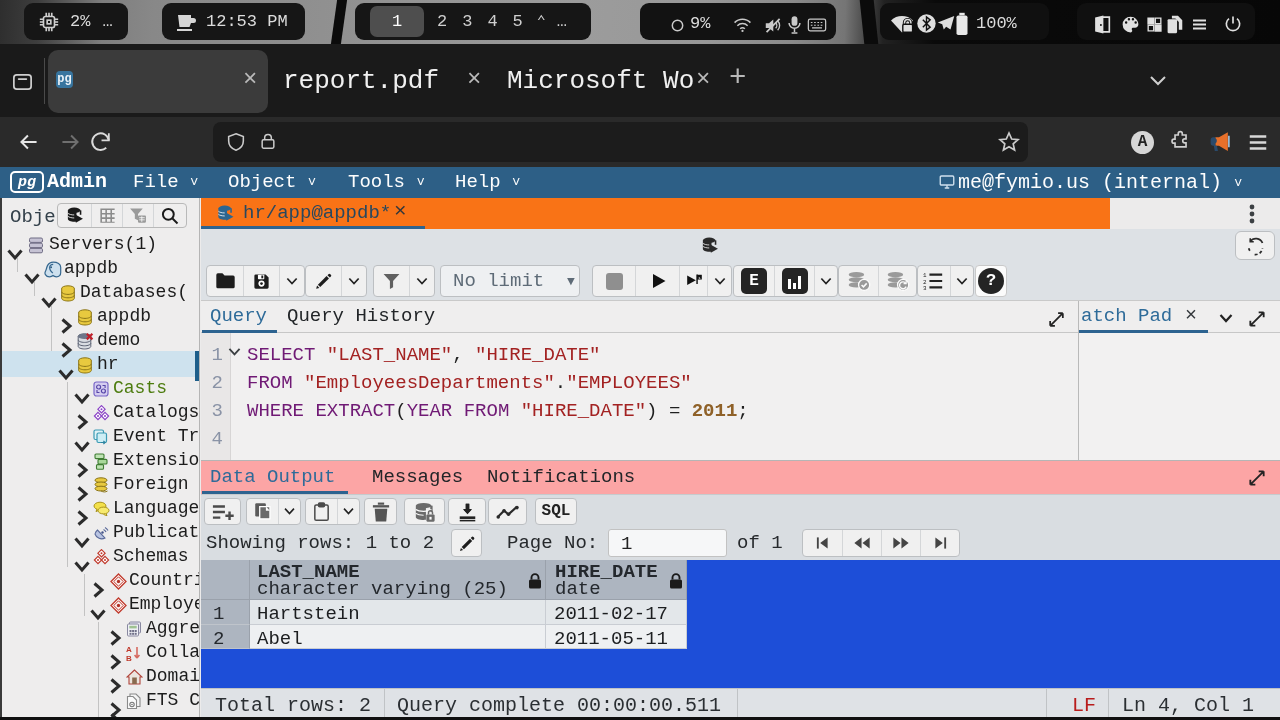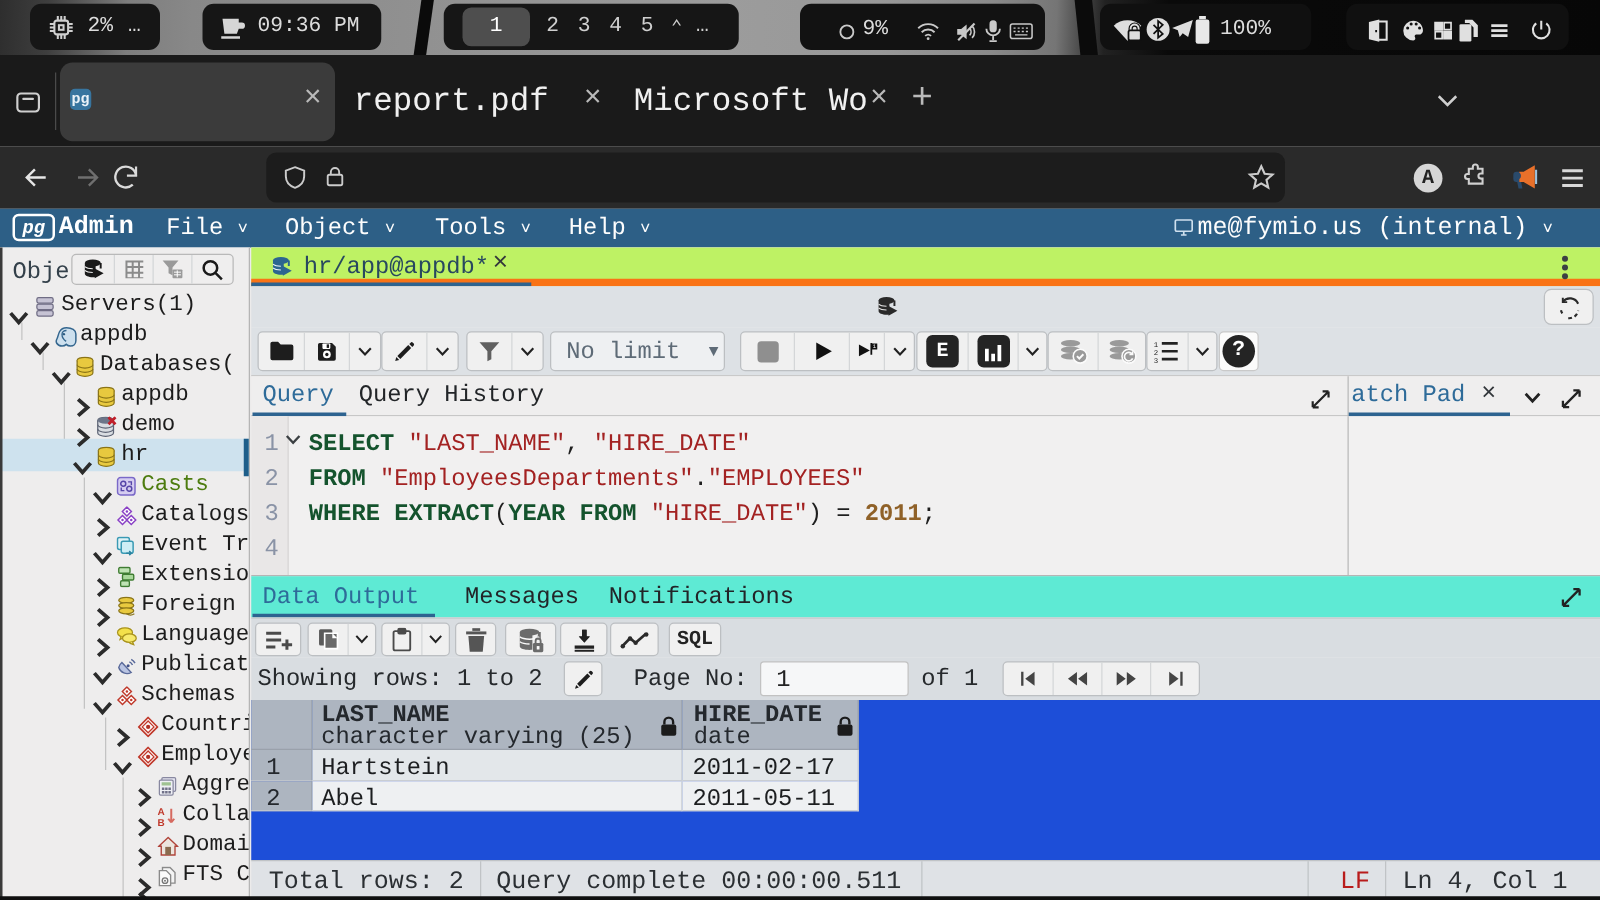--- a/index.html
+++ b/index.html
@@ -25,46 +25,46 @@
 #addrbar { left:0; top:117px; width:1280px; height:50px; background:#2a2a2a; }
 #urlbox { left:213px; top:5px; width:815px; height:40px; background:#1c1c1c; border-radius:8px; }
 
 
 #pghead { left:0; top:167px; width:1280px; height:31px; background:#2d5f86; color:#fff; }
 #pghead .menu { font-size:19px; color:#fdfdfd; }
 #sidebar { left:0; top:198px; width:200px; height:522px; background:#eeeded; border-right:1px solid #b5b5b5; overflow:hidden; }
 #mainp { left:201px; top:198px; width:1079px; height:522px; background:#ecebeb; }
 
 
-#qtabrow { left:0; top:0; width:1079px; height:31px; background:#bef264; border-bottom:6px solid #f97316; }
+#qtabrow { left:0; top:0; width:909px; height:31px; background:#f97316; border-bottom:6px solid #f97316; }
 #connrow { left:0; top:31px; width:1079px; height:33px; background:#dde1e5; }
 #toolrow { left:0; top:64px; width:1079px; height:39px; background:#dde1e5; border-bottom:1px solid #c9c9c9; }
 #edtabs  { left:0; top:103px; width:1079px; height:32px; background:#efeeee; border-bottom:1px solid #c7c7c7; }
 #editor  { left:0; top:135px; width:877px; height:127px; background:#f1f0f0; }
 #gutter  { left:0; top:135px; width:30px; height:127px; background:#e9e7e7; border-right:1px solid #d7d5d5; }
 #scratch { left:877px; top:135px; width:202px; height:127px; background:#f2f1f1; border-left:1px solid #b9b9b9; }
 #dsplit  { left:0; top:262px; width:1079px; height:1px; background:#b5b5b5; }
-#dtabs   { left:0; top:263px; width:1079px; height:33px; background:#5eead4; }
+#dtabs   { left:0; top:263px; width:1079px; height:33px; background:#fca5a5; }
 #dtool   { left:0; top:296px; width:1079px; height:32px; background:#d9dde1; border-top:1px solid #c6cacd; }
 #dpage   { left:0; top:328px; width:1079px; height:34px; background:#d9dde1; }
 #dgrid   { left:0; top:362px; width:1079px; height:128px; background:#1d4ed8; }
 #statusb { left:0; top:490px; width:1079px; height:32px; background:#dfe2e6; border-top:1px solid #c0c3c6; }
 .btn { position:absolute; background:#f0f0f0; border:1px solid #bcbfc2; border-radius:4px; }
 .bgrp { position:absolute; background:#f0f0f0; border:1px solid #bcbfc2; border-radius:4px; display:flex; }
 .bgrp > div { display:flex; align-items:center; justify-content:center; }
 .bgrp > div + div { border-left:1px solid #d4d6d8; }
 .tabblue { color:#2e6b99; }
 .tabunder { position:absolute; height:3px; background:#2d6390; }
 
 
 .trow { position:absolute; height:24px; display:flex; align-items:center; font-size:18px; color:#1c1c1c; white-space:pre; }
 .chev { position:absolute; }
 
 
-.kw { color:#14532d; font-weight:bold; }
+.kw { color:#701a75; font-weight:normal; }
 .str { color:#a32222; }
 .num { color:#8f6128; font-weight:bold; }
 .cd { color:#1f1f1f; }
 </style>
 </head>
 <body>
 <div id="scr">
 
   <div class="abs" id="topbar">
     <div class="crack" style="left:334px; top:0; width:10px; height:44px; transform:skewX(-8deg);"></div>
@@ -76,21 +76,21 @@
           <path d="M9 6V2M12 6V2M15 6V2M9 22v-4M12 22v-4M15 22v-4M6 9H2M6 12H2M6 15H2M22 9h-4M22 12h-4M22 15h-4"></path>
         </svg>
       <span class="txt" style="margin-left:10px;">2%</span>
       <span class="txt" style="margin-left:12px; letter-spacing:-2px;">…</span>
     </div>
     <div class="island" style="left:162px; width:143px; padding-left:12px;">
       <svg width="24" height="24" viewBox="0 0 24 24" fill="#d6d6d6">
           <path d="M4 5h13v3h2.5a2.5 2.5 0 0 1 0 5H17l-1.5 4h-10L4 5z"></path>
           <rect x="3" y="19" width="15" height="2"></rect>
         </svg>
-      <span class="txt" style="margin-left:8px;">09:36 PM</span>
+      <span class="txt" style="margin-left:8px;">12:53 PM</span>
     </div>
     <div class="island" style="left:355px; width:236px; padding-left:0; font-size:17px;">
       <span style="display:inline-flex; align-items:center; justify-content:center; width:54px; height:31px; margin-left:15px; background:#4e4e4e; border-radius:7px; color:#fff;">1</span>
       <span class="txt" style="margin-left:13px; color:#cfcfcf;">2</span>
       <span class="txt" style="margin-left:15px; color:#cfcfcf;">3</span>
       <span class="txt" style="margin-left:15px; color:#cfcfcf;">4</span>
       <span class="txt" style="margin-left:15px; color:#cfcfcf;">5</span>
       <span class="txt" style="margin-left:14px; color:#cfcfcf; font-size:15px;">⌃</span>
       <span class="txt" style="margin-left:11px; color:#cfcfcf; letter-spacing:-2px;">…</span>
     </div>

